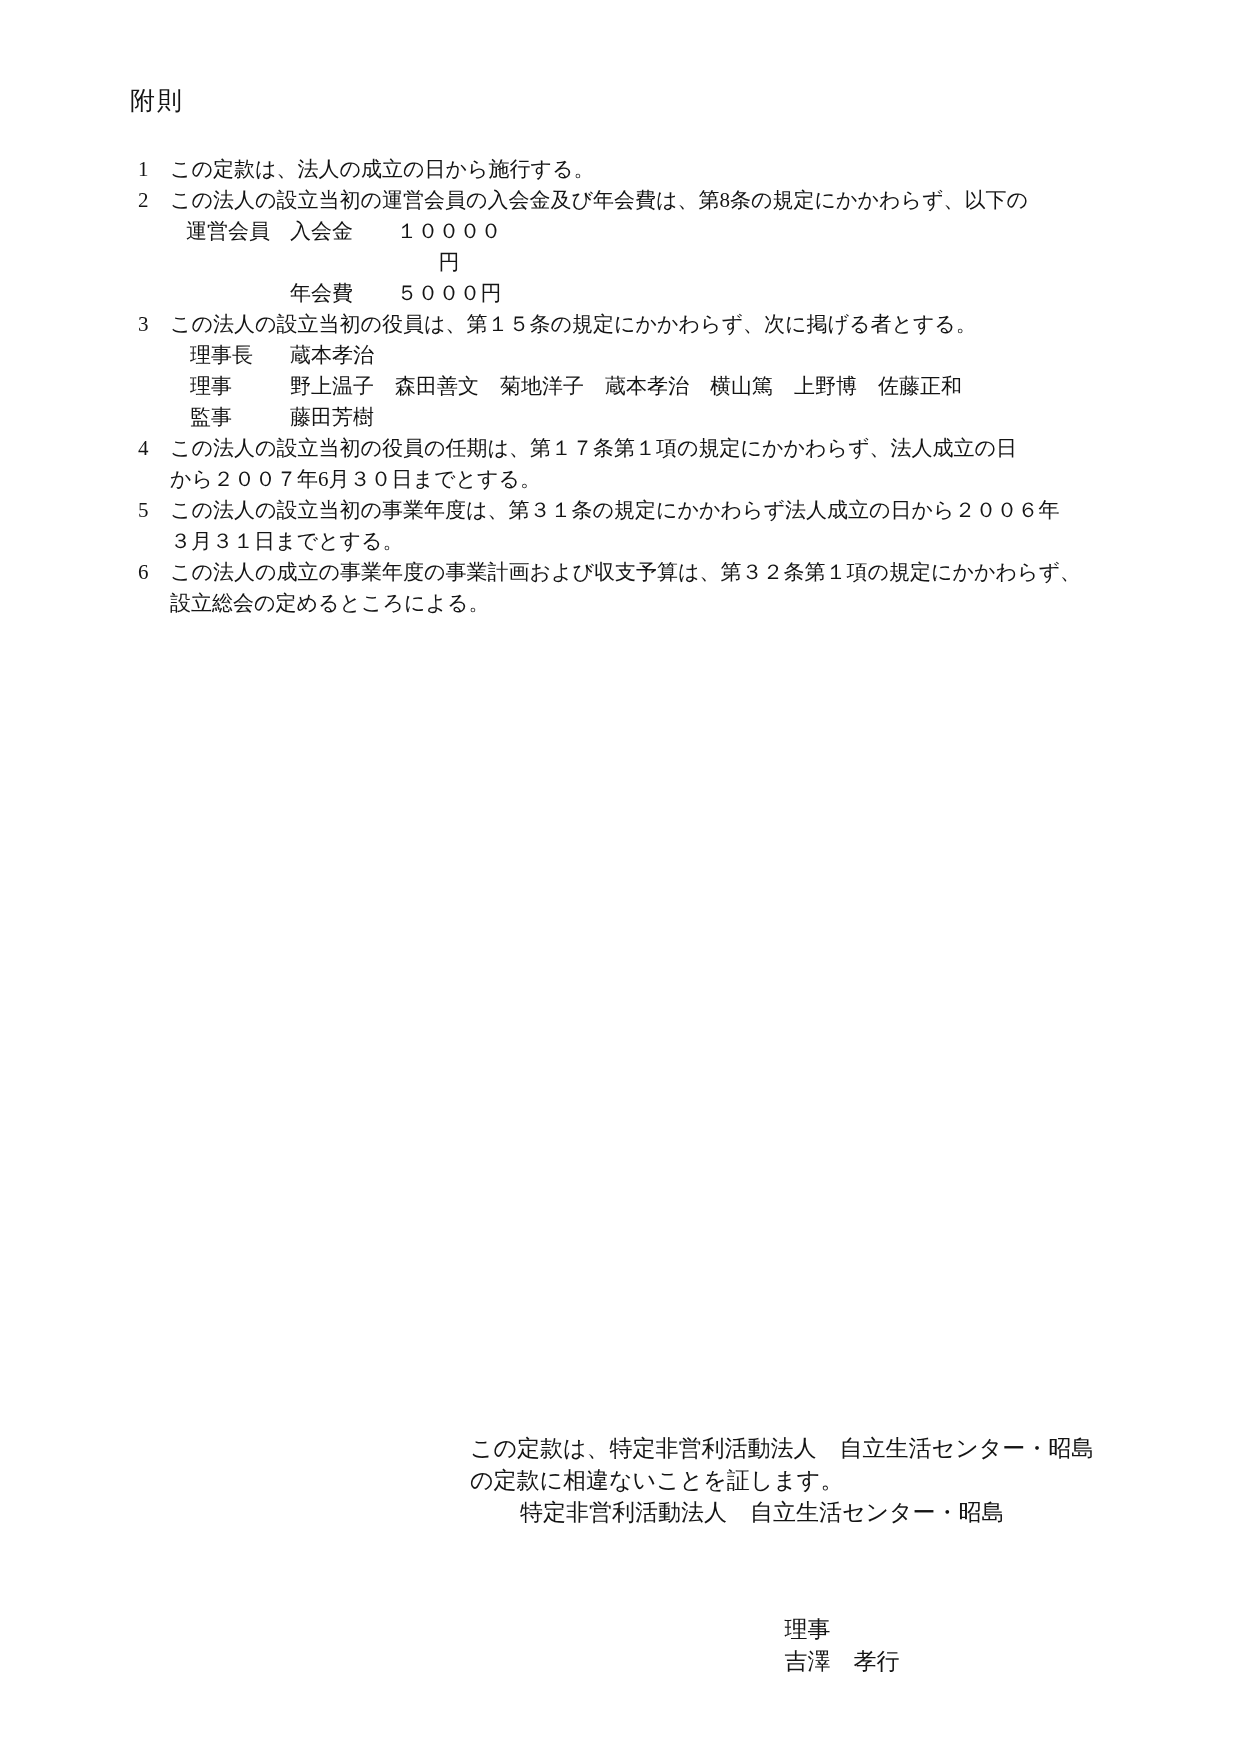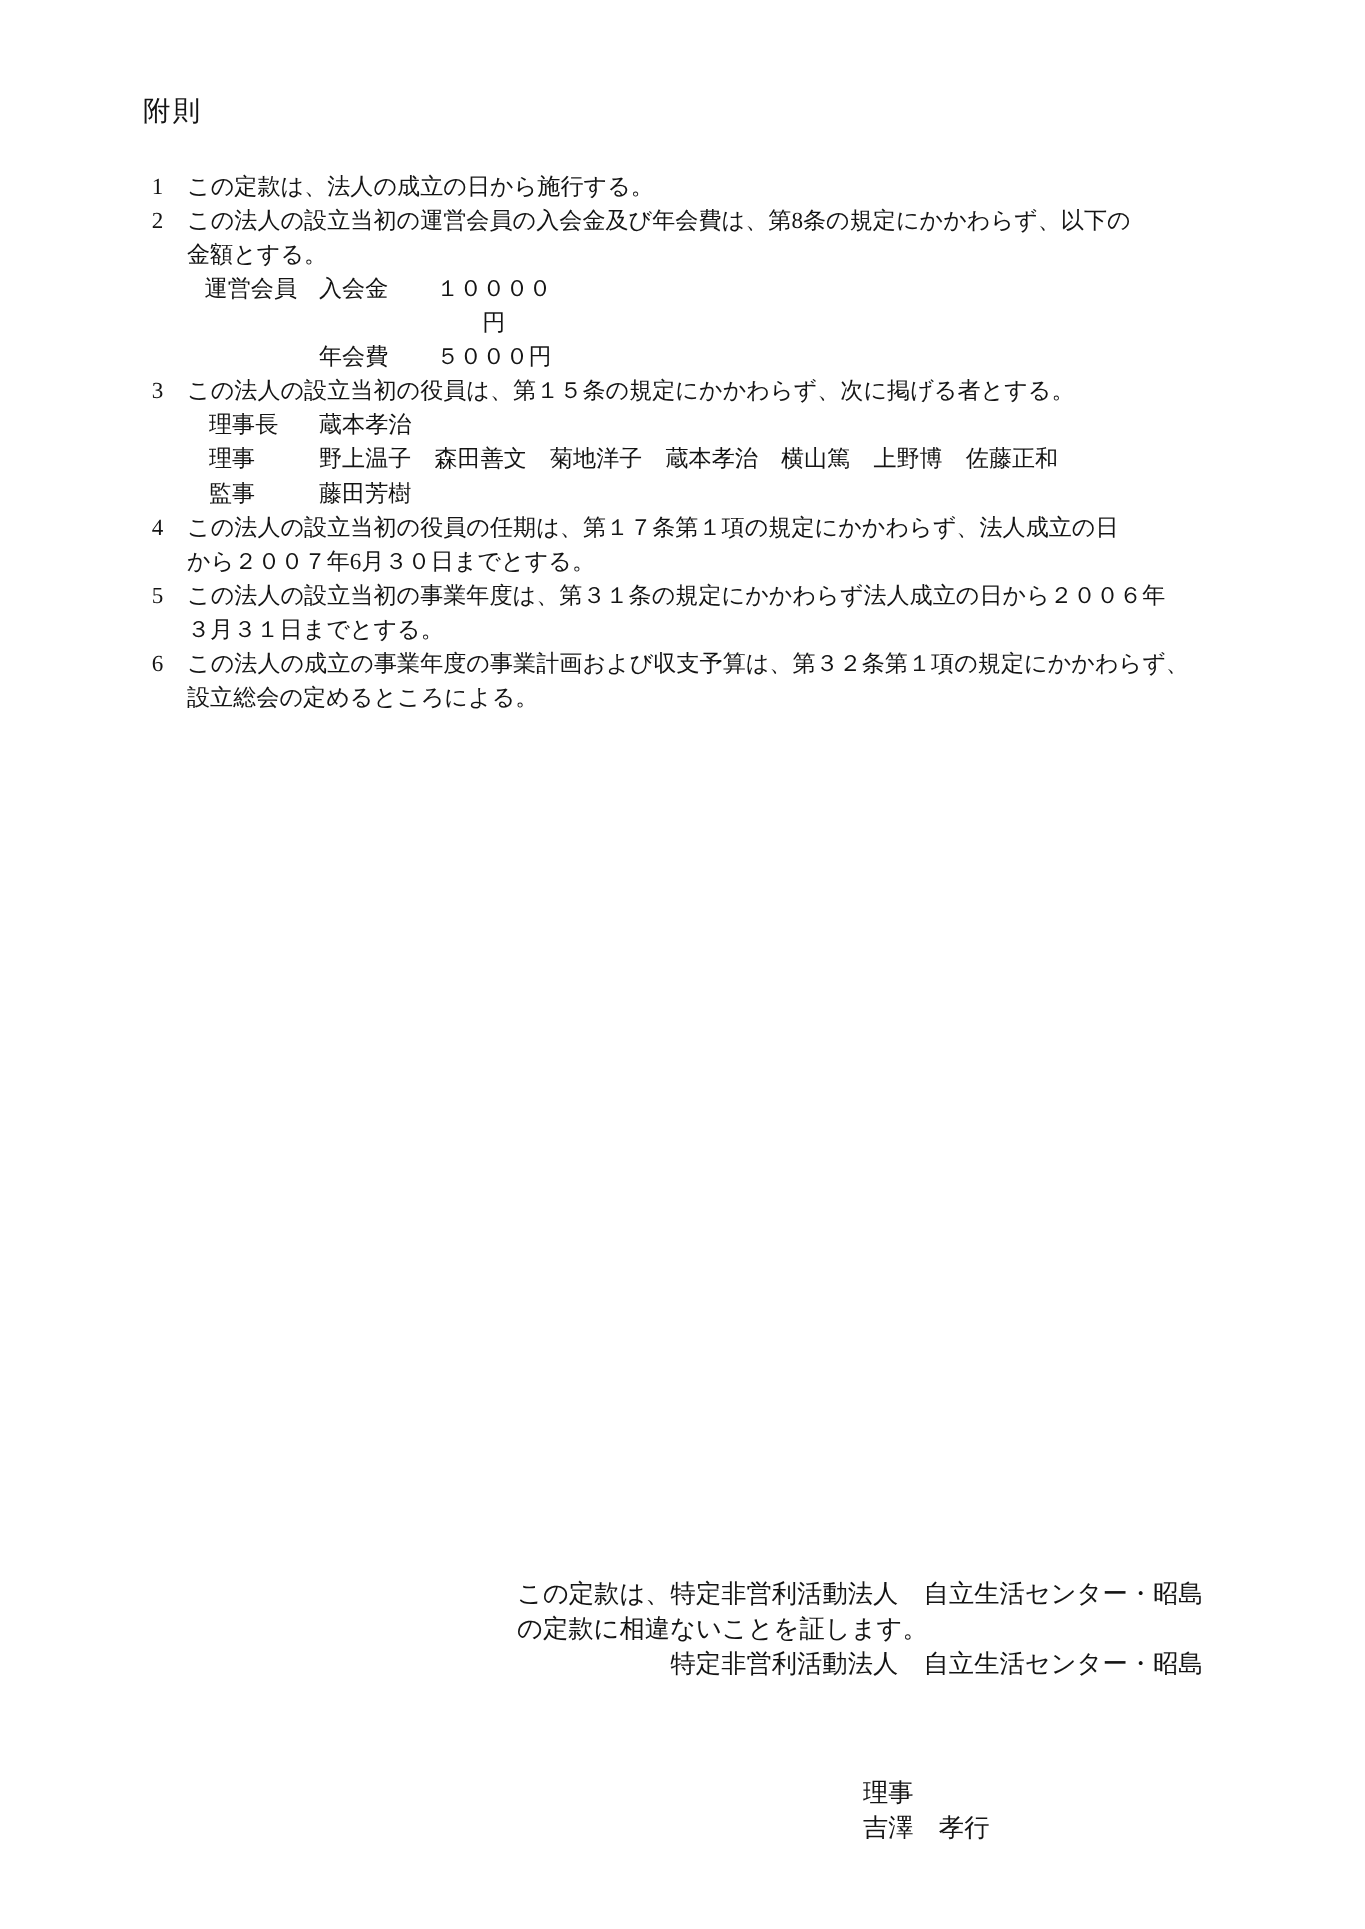--- a/index.html
+++ b/index.html
@@ -52,21 +52,21 @@
   .off-names { white-space:pre-wrap; }
   
   .cert {
     position:absolute;
     left:470px;
     top:1433px;
     font-size:23px;
     line-height:32px;
   }
   .cert-line { white-space:pre-wrap; }
-  .cert-line3 { margin-left:50px;text-align:right; }
+  .cert-line3 { margin-left:50px; }
   .signature { margin-top:53px; margin-left:280px; white-space:pre-wrap; }
   .sig-role { display:inline-block; width:75px; }
 </style>
 </head>
 <body>
 
 <div class="page">
   <div class="content">
 
     <h1 class="doc-title">附則</h1>
@@ -75,21 +75,20 @@
       <span class="num">1</span>
       <div class="itext">
         <div class="line">この定款は、法人の成立の日から施行する。</div>
       </div>
     </div>
 
     <div class="item">
       <span class="num">2</span>
       <div class="itext">
         <div class="line">この法人の設立当初の運営会員の入会金及び年会費は、第8条の規定にかかわらず、以下の</div>
-        <div class="line">金額とする。</div>
         <div class="fees">
           <div class="fee-row">
             <span class="fee-member">運営会員</span>
             <span class="fee-label">入会金</span>
             <span class="fee-amount">１００００円</span>
           </div>
           <div class="fee-row">
             <span class="fee-member"></span>
             <span class="fee-label">年会費</span>
             <span class="fee-amount">５０００円</span>

